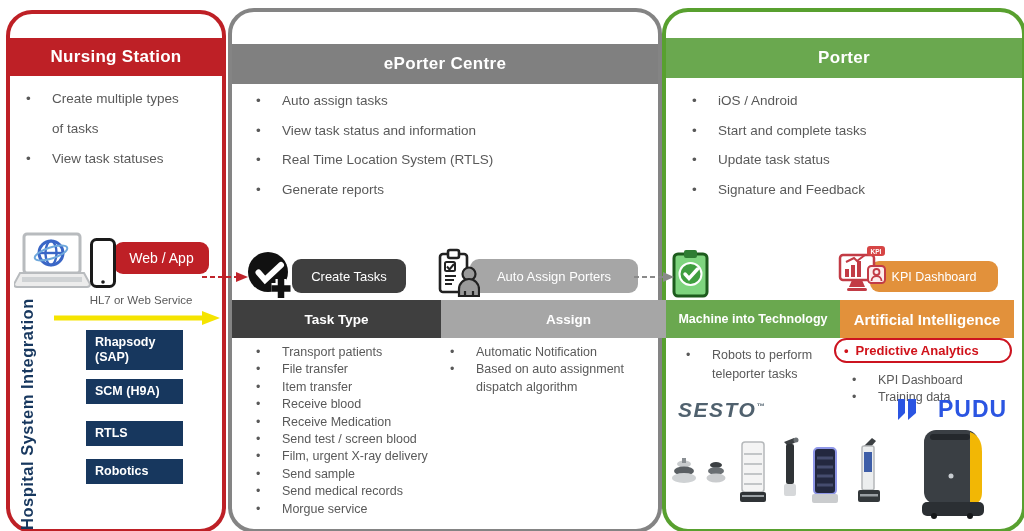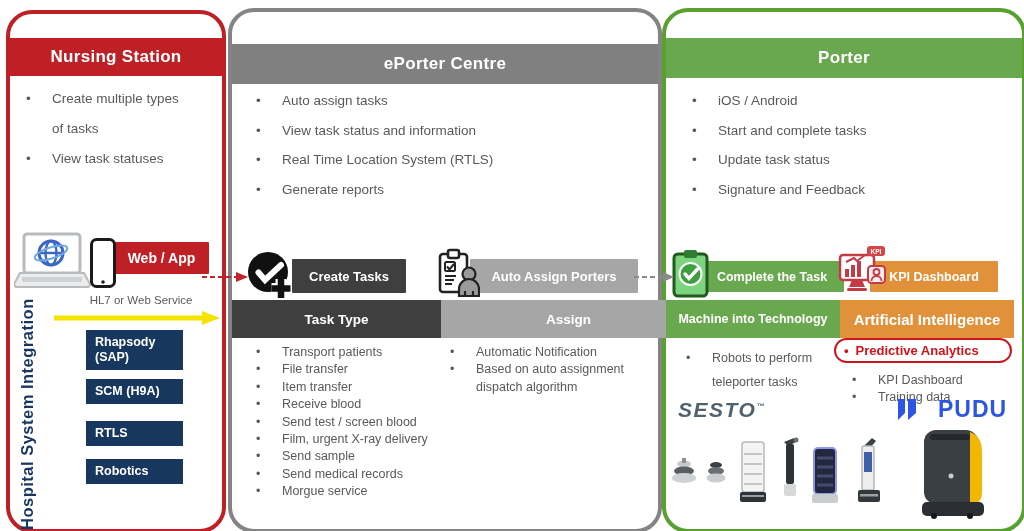--- a/index.html
+++ b/index.html
@@ -15,21 +15,21 @@
   .band-gray{top:32px;height:40px;background:#808080;}
   .band-green{top:26px;height:40px;background:#6AA84F;}
   ul.bullets{list-style:none;margin:0;padding:0;color:#595959;position:absolute;}
   ul.bullets li{position:relative;padding-left:40px;}
   ul.bullets li::before{content:"\2022";position:absolute;left:14px;}
   .big-bullets{font-size:13.5px;line-height:30px;}
   .small-bullets{font-size:12.5px;line-height:17.4px;}
   .small-bullets li{padding-left:30px;}
   .small-bullets li::before{left:8px;}
   .pill{position:absolute;display:flex;align-items:center;justify-content:center;color:#fff;
-        font-weight:bold;border-radius:1px;z-index:3;}
+        font-weight:normal;border-radius:9px;z-index:3;}
   .bar{position:absolute;height:38px;display:flex;align-items:center;justify-content:center;
        color:#fff;font-weight:bold;z-index:2;}
   .icon-abs{position:absolute;z-index:4;}
   .vlabel{position:absolute;writing-mode:vertical-rl;transform:rotate(180deg);
           color:#17375E;font-weight:bold;font-size:16.5px;letter-spacing:.5px;}
   .sysbox{background:#17375E;color:#fff;font-weight:bold;font-size:12.5px;
           padding:5px 9px;line-height:15px;}
   .hl7{position:absolute;color:#595959;font-size:11.5px;text-align:center;}
   .highlight-item{position:absolute;display:flex;align-items:center;gap:7px;
           border:2.5px solid #CC1420;border-radius:16px;padding:3px 8px;
@@ -128,20 +128,21 @@
     </div>
     <div class="bar" style="left:209px;top:288px;width:209px;background:#A6A6A6;font-size:13.5px;padding-left:23px;">
       <span>Assign</span>
     </div>
 
     <ul class="bullets small-bullets" style="top:332px;left:10px;width:200px;">
       <li>Transport patients</li>
       <li>File transfer</li>
       <li>Item transfer</li>
       <li>Receive blood</li>
+      <li>Receive Medication</li>
       <li>Send test / screen blood</li>
       <li>Film, urgent X-ray delivery</li>
       <li>Send sample</li>
       <li>Send medical records</li>
       <li>Morgue service</li>
     </ul>
 
     <ul class="bullets small-bullets" style="top:332px;left:204px;width:190px;">
       <li>Automatic Notification</li>
       <li>Based on auto assignment dispatch algorithm</li>
@@ -158,23 +159,20 @@
       <li>Update task status</li>
       <li>Signature and Feedback</li>
     </ul>
 
     <svg class="icon-abs" style="left:6px;top:238px;" width="38" height="48" viewBox="0 0 38 48">
       <rect x="2" y="4" width="33" height="42" rx="4" fill="#7ED47E" stroke="#1d5c1d" stroke-width="3"></rect>
       <rect x="12" y="0" width="13" height="8" rx="2" fill="#2e7d32"></rect>
       <circle cx="18.5" cy="24" r="11" fill="#3f9e3f" stroke="#fff" stroke-width="2"></circle>
       <path d="M13 24 l4 4.5 l8.5 -9.5" stroke="#fff" stroke-width="3.4" fill="none" stroke-linecap="round"></path>
     </svg>
-    <div class="pill" style="left:34px;top:249px;width:144px;height:31px;background:#6AA84F;font-size:12.5px;z-index:2;">
-      <span>Complete the Task</span>
-    </div>
     <svg class="icon-abs" style="left:172px;top:234px;" width="48" height="52" viewBox="0 0 48 52">
       <rect x="2" y="9" width="34" height="25" rx="3" fill="#fff" stroke="#C23B45" stroke-width="2.5"></rect>
       <rect x="7" y="23" width="4" height="8" fill="#C23B45"></rect>
       <rect x="13" y="19" width="4" height="12" fill="#C23B45"></rect>
       <rect x="19" y="15" width="4" height="16" fill="#C23B45"></rect>
       <path d="M8 16 l8 -4 l3 3 l8 -6" stroke="#C23B45" fill="none" stroke-width="2"></path>
       <path d="M14 34 h10 l3 7 h-16 z" fill="#C23B45"></path>
       <rect x="9" y="42" width="20" height="3" rx="1.5" fill="#C23B45"></rect>
       <rect x="29" y="0" width="18" height="10" rx="3" fill="#D64545"></rect>
       <text x="38" y="7.6" font-size="6.5" fill="#fff" text-anchor="middle" font-weight="bold">KPI</text>
@@ -186,21 +184,21 @@
       <span>KPI Dashboard</span>
     </div>
 
     <div class="bar" style="left:0;top:288px;width:174px;background:#6AA84F;font-size:12.5px;">
       <span>Machine into Technology</span>
     </div>
     <div class="bar" style="left:174px;top:288px;width:174px;background:#E2913B;font-size:15px;">
       <span>Artificial Intelligence</span>
     </div>
 
-    <ul class="bullets small-bullets" style="top:334px;left:6px;width:160px;line-height:24px;">
+    <ul class="bullets small-bullets" style="top:334px;left:6px;width:160px;line-height:19px;">
       <li>Robots to perform teleporter tasks</li>
     </ul>
 
     <div class="highlight-item" style="left:168px;top:326px;width:158px;">
       <span class="dot">•</span>
       <span>Predictive Analytics</span>
     </div>
     <ul class="bullets small-bullets" style="top:360px;left:172px;width:160px;">
       <li>KPI Dashboard</li>
       <li>Training data</li>

